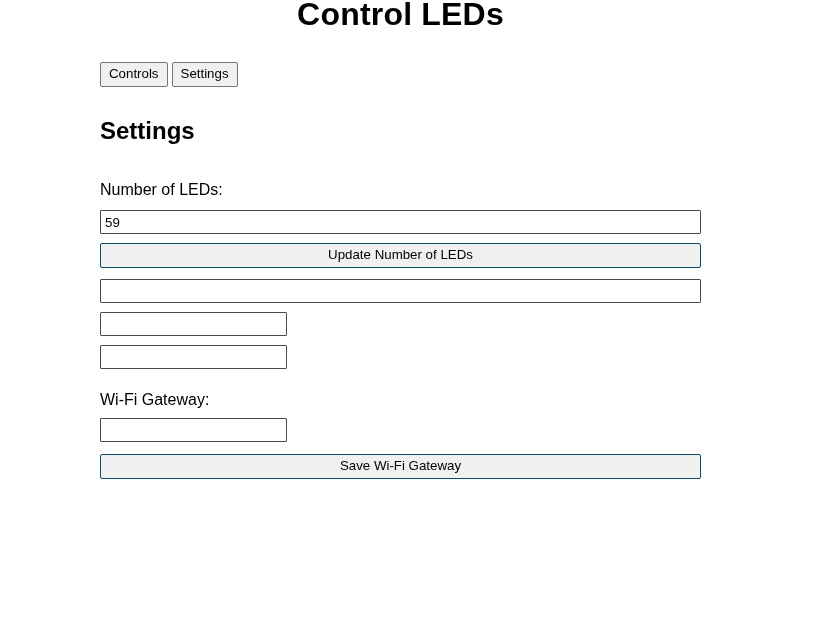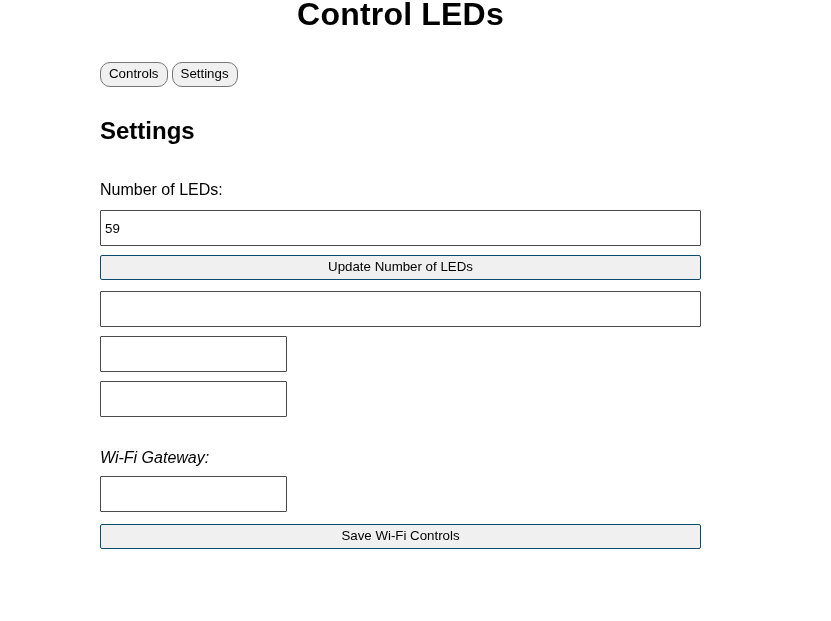--- a/index.html
+++ b/index.html
@@ -42,52 +42,52 @@
     gap: 4px;
     align-items: flex-start;
   }
   .tab-button {
     font-family: "Liberation Sans", sans-serif;
     font-size: 13.3px;
     line-height: 16px;
     padding: 3px 8px 4px 8px;
     background: #f0f0f0;
     border: 1px solid #767676;
-    border-radius: 10px;
+    border-radius: 2px;
     color: #000;
     cursor: pointer;
   }
   .section-title {
     font-size: 24px;
     font-weight: bold;
     margin: 30px 0 0 0;
     line-height: 28px;
   }
   .field-label {
     font-size: 16px;
     line-height: 19px;
     margin: 0;
     padding: 0;
   }
   .label-leds { margin-top: 35px; }
   .label-ssid { margin-top: 33px; }
   .label-pass { margin-top: 21px; }
   .label-ip   { margin-top: 21px; }
-  .label-gw   { margin-top: 31px; font-style: italic; }
+  .label-gw   { margin-top: 21px; }
 
   input.text-input {
     font-family: "Liberation Sans", sans-serif;
     font-size: 13.3px;
     color: #000;
     background: #ffffff;
     border: 1px solid #4a4a4a;
     border-radius: 1px;
     padding: 2px 4px;
     box-sizing: border-box;
-    height: 36px;
+    height: 24px;
     outline: none;
   }
   .input-wide {
     width: 601px;
     margin-top: 11px;
     display: block;
   }
   .input-narrow {
     width: 187px;
     margin-top: 9px;
@@ -133,16 +133,16 @@
 
     <input class="text-input input-wide" type="text" value="" style="">
 
     <input class="text-input input-narrow" type="text" value="" style="">
 
     <input class="text-input input-narrow" type="text" value="" style="">
 
     <p class="field-label label-gw">Wi-Fi Gateway:</p>
     <input class="text-input input-narrow" type="text" value="" style="">
 
-    <button class="wide-button btn-save">Save Wi-Fi Controls</button>
+    <button class="wide-button btn-save">Save Wi-Fi Gateway</button>
 
   </div>
 </div>
 
 </body></html>

